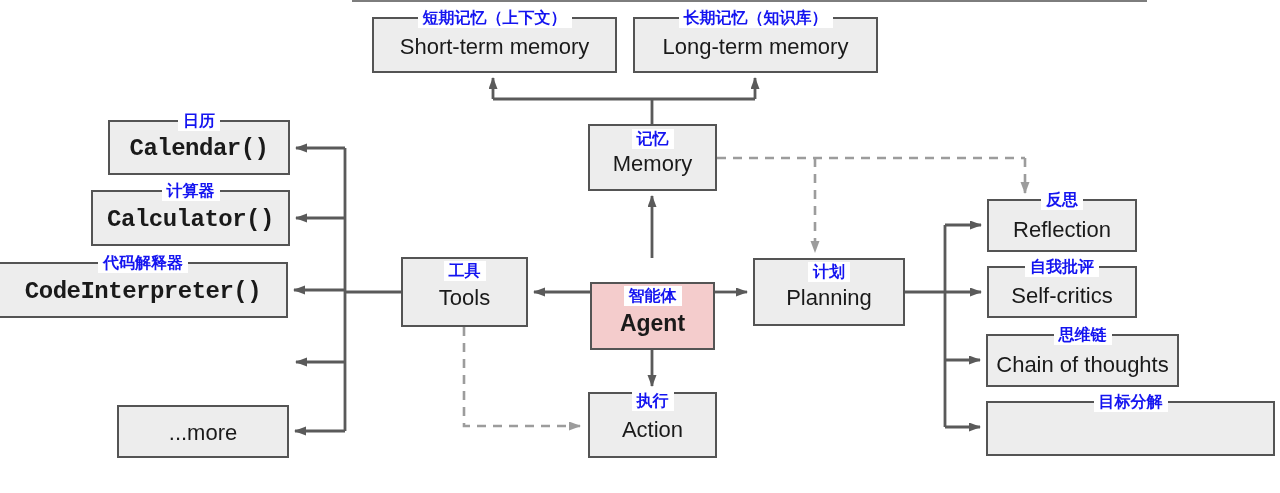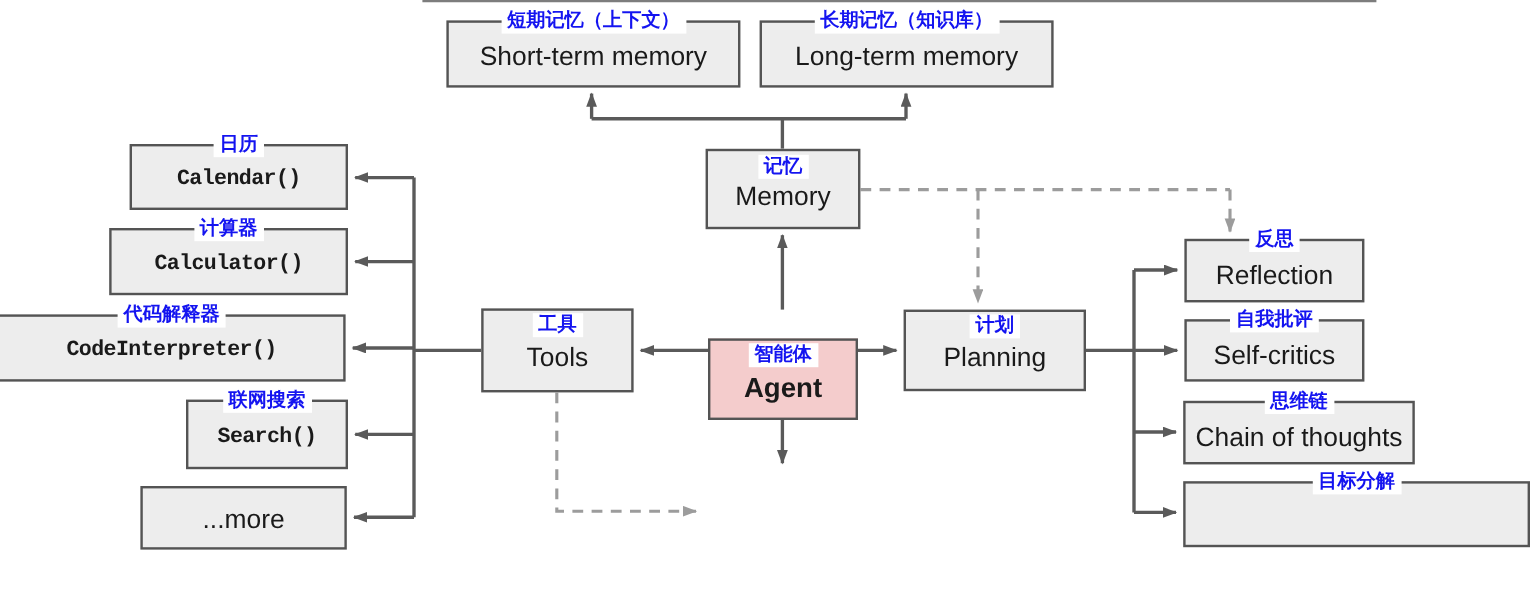--- a/index.html
+++ b/index.html
@@ -30,21 +30,21 @@
     z-index: 2;
   }
   .node .en {
     white-space: nowrap;
     line-height: 1;
     padding-top: 3px;
   }
   .node.mono .en {
     font-family: "Liberation Mono", monospace;
     font-weight: bold;
-    font-size: 18px;
+    font-size: 24px;
     letter-spacing: -0.5px;
   }
   .node.agent { background: #f4cccc; }
   .node.agent .en { font-weight: bold; font-size: 23px; }
   .zh {
     position: absolute;
     top: -11px;
     left: 50%;
     transform: translateX(-50%);
     background: #ffffff;
@@ -122,20 +122,24 @@
   </div>
 
   <div class="node" style="left:588px; top:124px; width:129px; height:67px;">
     <span class="zh" style="top:3px;">记忆</span>
     <span class="en" style="padding-top:12px;">Memory</span>
   </div>
   <div class="node agent" style="left:590px; top:258px; width:125px; height:68px;margin-top:24px;">
     <span class="zh" style="top:2px;">智能体</span>
     <span class="en" style="padding-top:14px;">Agent</span>
   </div>
+  <div class="node" style="left:588px; top:392px; width:129px; height:66px;">
+    <span class="zh" style="top:-3px;">执行</span>
+    <span class="en" style="padding-top:10px;">Action</span>
+  </div>
 
   <div class="node" style="left:401px; top:257px; width:127px; height:70px;align-items:center;">
     <span class="zh" style="top:2px;">工具</span>
     <span class="en" style="padding-top:12px;">Tools</span>
   </div>
   <div class="node" style="left:753px; top:258px; width:152px; height:68px;">
     <span class="zh" style="top:2px;">计划</span>
     <span class="en" style="padding-top:12px;text-align:center;">Planning</span>
   </div>
 
@@ -143,24 +147,20 @@
     <span class="zh">日历</span>
     <span class="en">Calendar()</span>
   </div>
   <div class="node mono" style="left:91px; top:190px; width:199px; height:56px;text-align:right;">
     <span class="zh">计算器</span>
     <span class="en">Calculator()</span>
   </div>
   <div class="node mono" style="left:-2px; top:262px; width:290px; height:56px;">
     <span class="zh">代码解释器</span>
     <span class="en">CodeInterpreter()</span>
-  </div>
-  <div class="node mono" style="left:155px; top:333px; width:135px; height:58px;">
-    <span class="zh">联网搜索</span>
-    <span class="en">Search()</span>
   </div>
   <div class="node" style="left:117px; top:405px; width:172px; height:53px;">
     <span class="en">...more</span>
   </div>
 
   <div class="node" style="left:987px; top:199px; width:150px; height:53px;">
     <span class="zh">反思</span>
     <span class="en" style="padding-top:8px;">Reflection</span>
   </div>
   <div class="node" style="left:987px; top:266px; width:150px; height:52px;">

